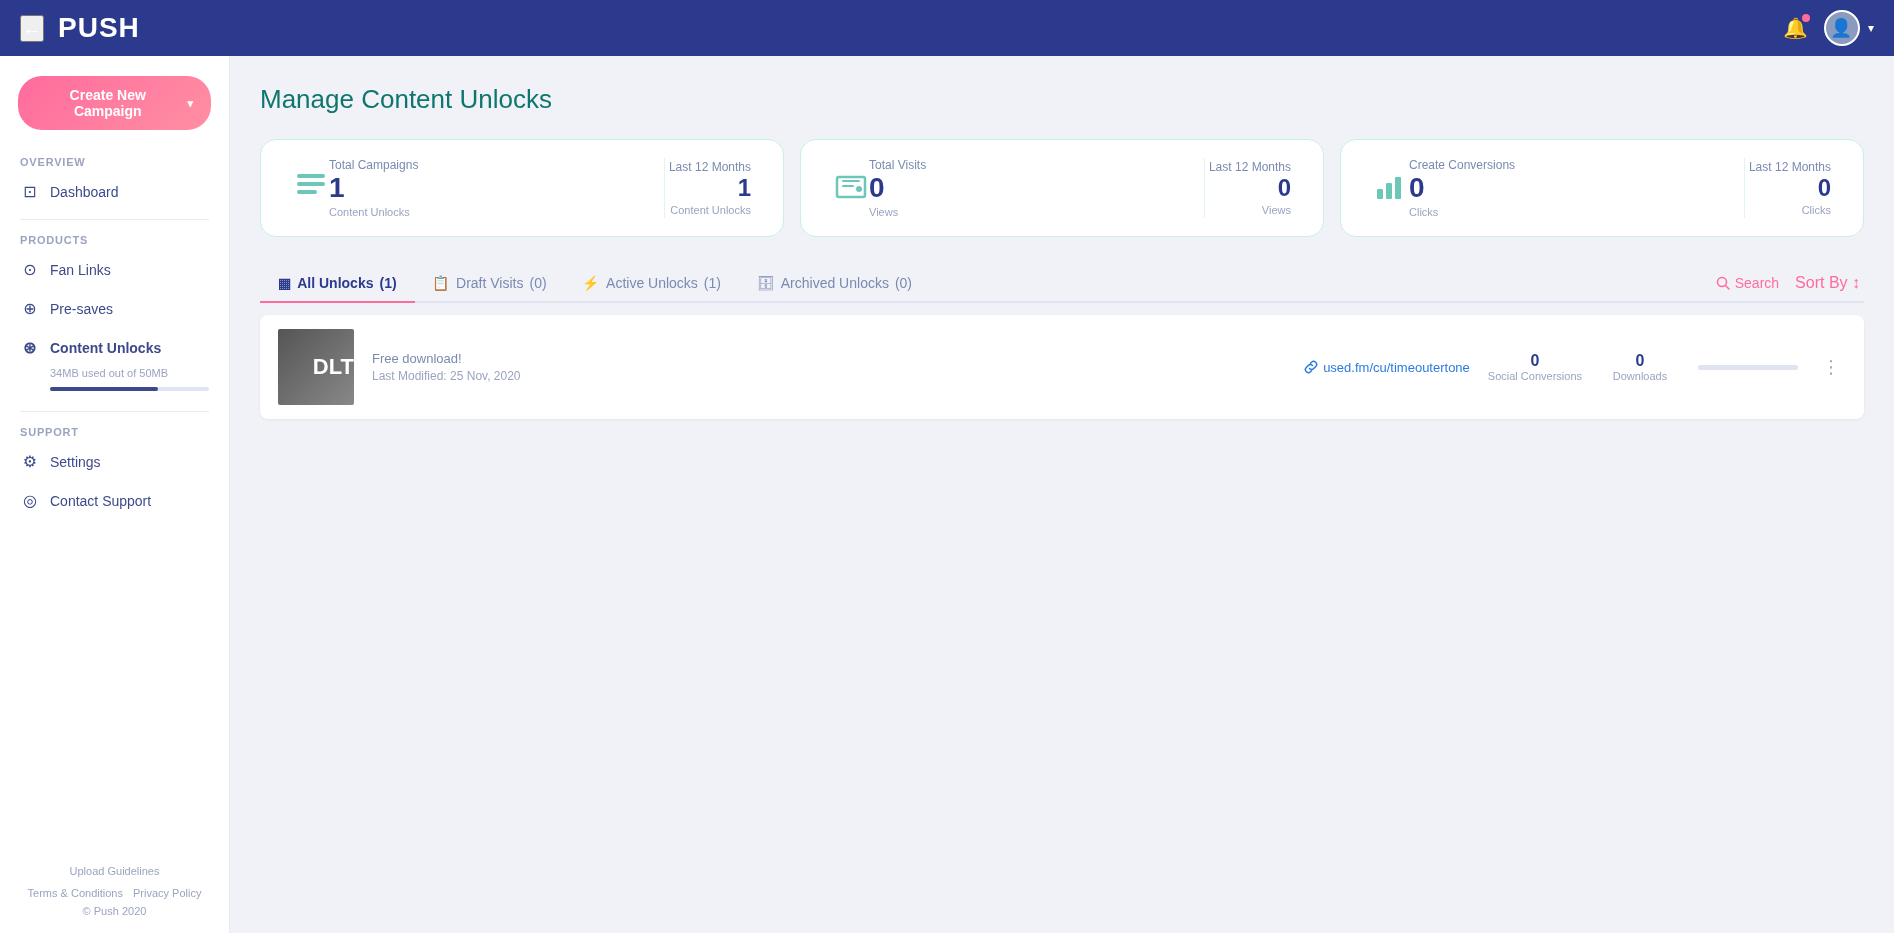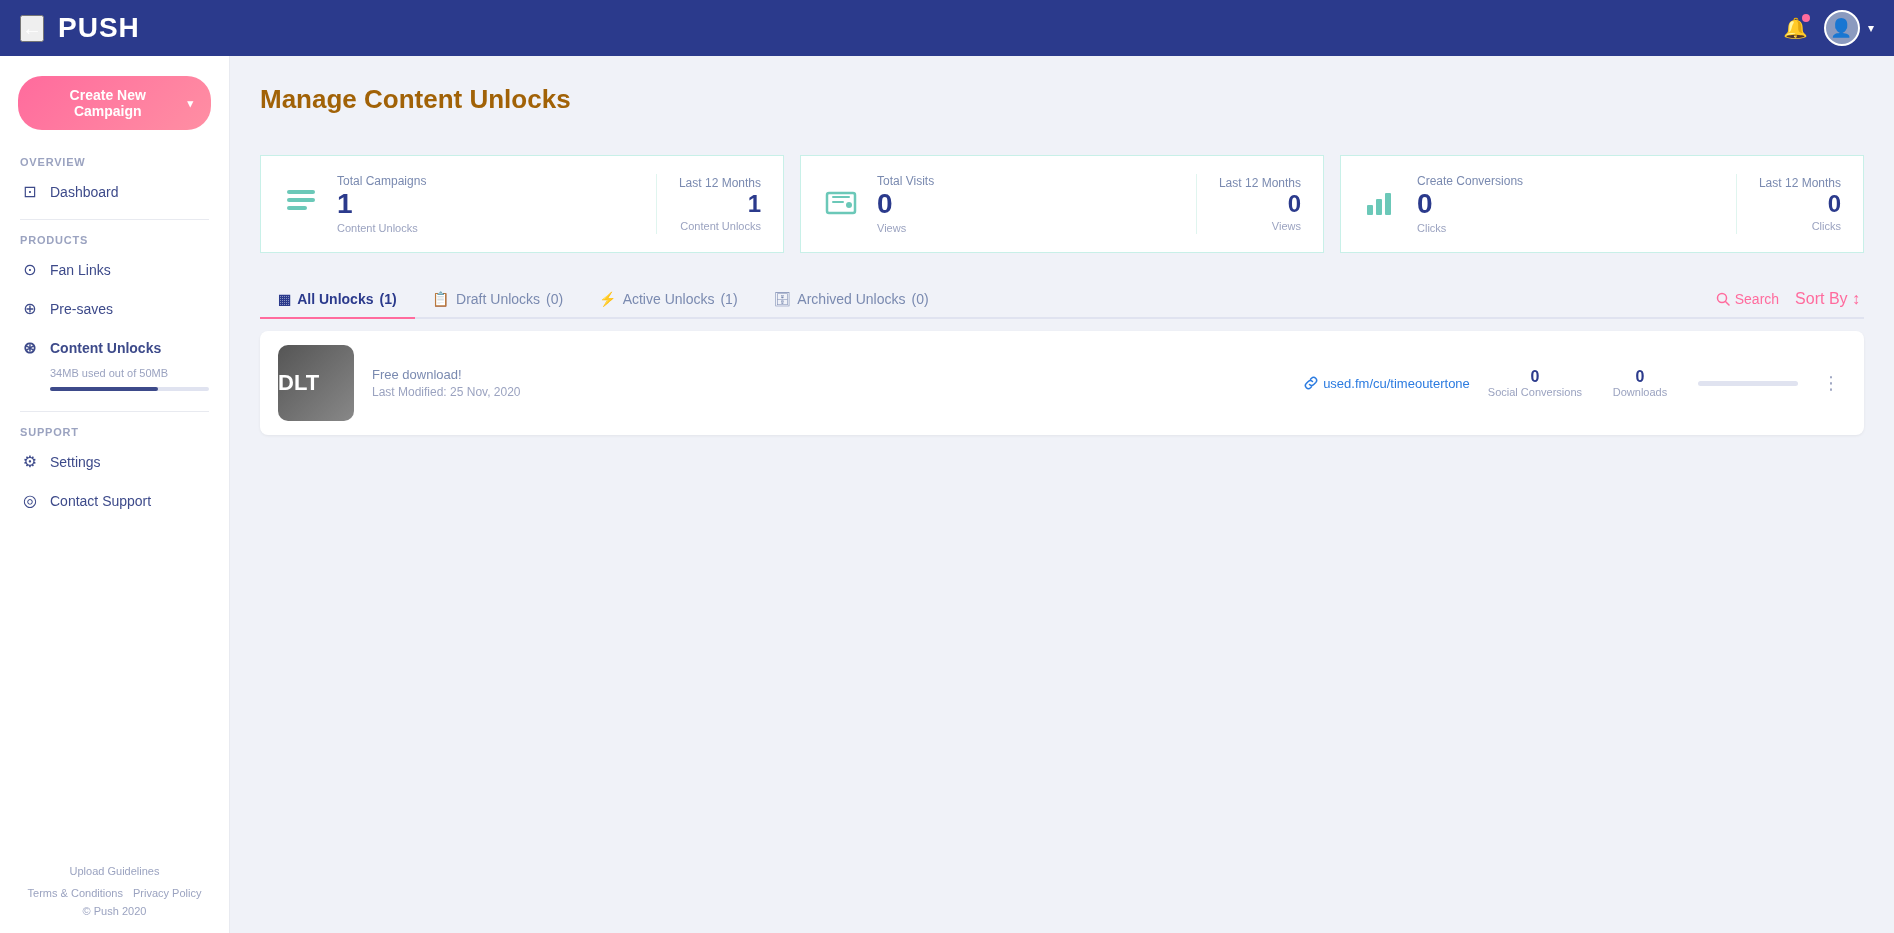--- a/index.html
+++ b/index.html
@@ -83,32 +83,31 @@
     .storage-bar { height: 4px; background: #e0e3f0; border-radius: 2px; }
     .storage-bar-fill { height: 100%; background: #3d4a8a; border-radius: 2px; width: 68%; }
 
     .sidebar-footer { margin-top: auto; padding: 16px 20px; text-align: center; }
     .footer-links { display: flex; gap: 10px; justify-content: center; flex-wrap: wrap; }
     .footer-link { font-size: 11px; color: #9ba3c0; text-decoration: none; cursor: pointer; }
     .footer-copy { font-size: 11px; color: #9ba3c0; margin-top: 6px; }
 
     
     .main { flex: 1; overflow-y: auto; padding: 28px 30px; }
-    .page-title { font-size: 26px; font-weight: 700; color: #a16207; margin-bottom: 40px; }
+    .page-title { font-size: 26px; font-weight: 400; color: #0f766e; margin-bottom: 24px; }
 
     
     .stats-row { display: flex; gap: 16px; margin-bottom: 28px; }
     .stat-card {
       background: white;
       border: 1.5px solid #c8f0e8;
-      border-radius: 0;
-      padding: 18px 22px;
-      display: flex;
-      align-items: center;
-      gap: 18px;
+      border-radius: 16px;
+      padding: 18px 32px;
+      display: flex;
+      align-items: center;
       flex: 1;
       min-width: 0;
     }
     .stat-icon { color: #6bc8b8; font-size: 28px; flex-shrink: 0; }
     .stat-body { flex: 1; min-width: 0; }
     .stat-label { font-size: 12px; color: #7a8ab0; margin-bottom: 2px; }
     .stat-value { font-size: 28px; font-weight: 700; color: #2b3a8c; line-height: 1; }
     .stat-sub { font-size: 11px; color: #9ba3c0; margin-top: 4px; }
     .stat-divider { width: 1px; background: #e0f5ef; align-self: stretch; margin: 0 4px; }
     .stat-right { flex-shrink: 0; text-align: right; }
@@ -170,27 +169,27 @@
       background: white;
       border-radius: 8px;
       margin-top: 12px;
       padding: 14px 18px;
       gap: 18px;
       box-shadow: 0 1px 3px rgba(0,0,0,0.06);
     }
     .campaign-thumb {
       width: 76px;
       height: 76px;
-      border-radius: 10px;
+      border-radius: 2px;
       background: #ccc;
       flex-shrink: 0;
       overflow: hidden;
       display: flex;
       align-items: center;
-      justify-content: flex-start;
+      justify-content: flex-end;
       font-size: 22px;
       color: white;
       font-weight: 900;
       background: linear-gradient(135deg, #555, #888);
     }
     .campaign-info { flex: 1; min-width: 0; }
     .campaign-name { font-size: 15px; font-weight: 700; color: #2b3a8c; margin-bottom: 3px; }
     .campaign-type { font-size: 13px; color: #7a8ab0; margin-bottom: 3px; }
     .campaign-date { font-size: 12px; color: #9ba3c0; }
     .campaign-url { display: flex; align-items: center; gap: 5px; color: #2b7be0; font-size: 13px; text-decoration: none; flex-shrink: 0; }
@@ -361,21 +360,21 @@
     </div>
 
     <div class="tabs-row">
       <div class="tab active">
         <span class="tab-icon">▦</span>
         <span>All Unlocks</span>
         <span>(1)</span>
       </div>
       <div class="tab">
         <span class="tab-icon">📋</span>
-        <span>Draft Unlocks</span>
+        <span>Draft Visits</span>
         <span>(0)</span>
       </div>
       <div class="tab">
         <span class="tab-icon">⚡</span>
         <span>Active Unlocks</span>
         <span>(1)</span>
       </div>
       <div class="tab">
         <span class="tab-icon">🗄</span>
         <span>Archived Unlocks</span>

